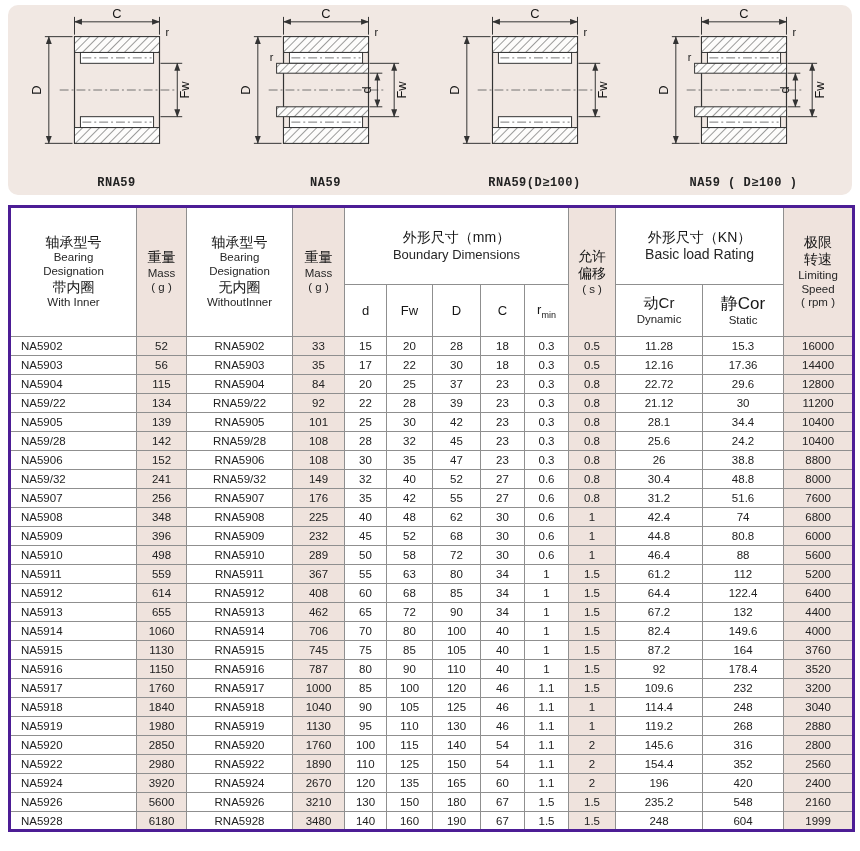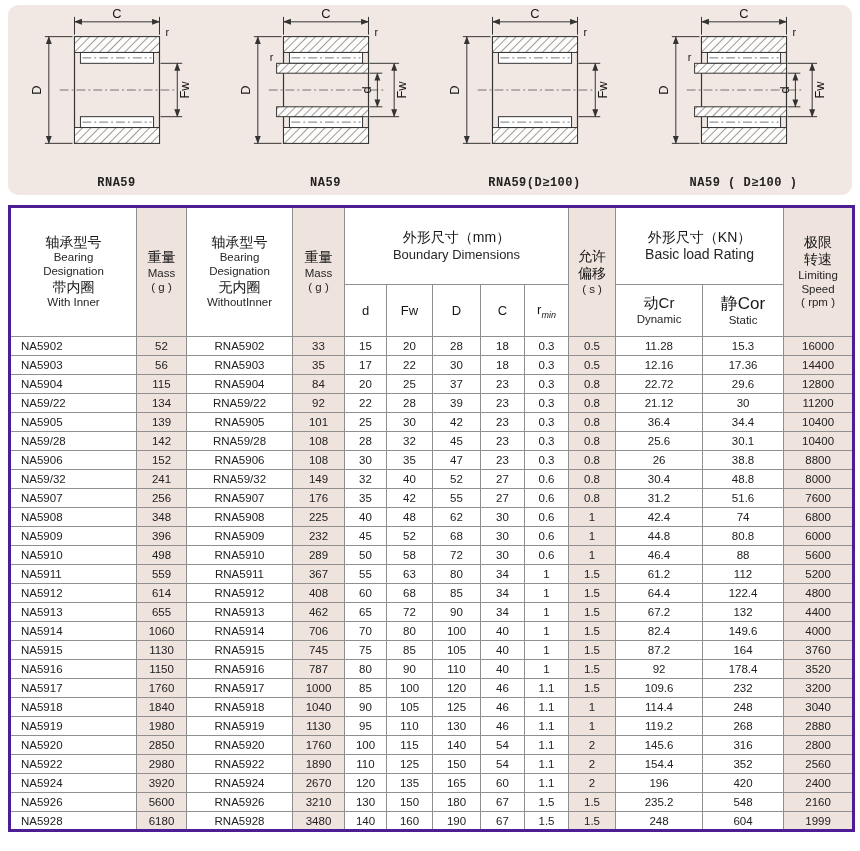--- a/index.html
+++ b/index.html
@@ -29,21 +29,21 @@
     table-layout:fixed; border-collapse:collapse;
     width:844px; margin:10px 8px 0 8px;
     border:3px solid #4c1d95;
   }
   .spec th, .spec td { border:1px solid #8f8f8f; overflow:hidden; }
   .spec thead th { font-weight:normal; text-align:center; vertical-align:middle; padding:1px; }
   .pink { background:#efe3dd; }
   .zh  { font-size:14px; line-height:1.25; color:#171717; }
   .en  { font-size:11.5px; line-height:1.2; color:#262626; }
   .dim { font-size:13px; color:#171717; }
-  .dim sub { font-size:9px;font-style:italic; }
+  .dim sub { font-size:9px; }
   tr.h1 { height:78px; }
   tr.h2 { height:52px; }
   .spec tbody td {
     height:19px; padding:0 2px; font-size:11.5px; color:#222;
     text-align:center; white-space:nowrap;
   }
   .spec tbody td.c-left { text-align:left; padding-left:10px; }
   
   .dln { stroke:#333; stroke-width:1; fill:none; }
   .out { stroke:#333; stroke-width:1.2; fill:none; }
@@ -387,37 +387,37 @@
     <td class="c-left">NA5905</td>
     <td class="pink">139</td>
     <td>RNA5905</td>
     <td class="pink">101</td>
     <td>25</td>
     <td>30</td>
     <td>42</td>
     <td>23</td>
     <td>0.3</td>
     <td class="pink">0.8</td>
-    <td>36.4</td>
+    <td>28.1</td>
     <td>34.4</td>
     <td class="pink">10400</td>
   </tr>
       <tr>
     <td class="c-left">NA59/28</td>
     <td class="pink">142</td>
     <td>RNA59/28</td>
     <td class="pink">108</td>
     <td>28</td>
     <td>32</td>
     <td>45</td>
     <td>23</td>
     <td>0.3</td>
     <td class="pink">0.8</td>
     <td>25.6</td>
-    <td>30.1</td>
+    <td>24.2</td>
     <td class="pink">10400</td>
   </tr>
       <tr>
     <td class="c-left">NA5906</td>
     <td class="pink">152</td>
     <td>RNA5906</td>
     <td class="pink">108</td>
     <td>30</td>
     <td>35</td>
     <td>47</td>
@@ -524,21 +524,21 @@
     <td>RNA5912</td>
     <td class="pink">408</td>
     <td>60</td>
     <td>68</td>
     <td>85</td>
     <td>34</td>
     <td>1</td>
     <td class="pink">1.5</td>
     <td>64.4</td>
     <td>122.4</td>
-    <td class="pink">4800</td>
+    <td class="pink">6400</td>
   </tr>
       <tr>
     <td class="c-left">NA5913</td>
     <td class="pink">655</td>
     <td>RNA5913</td>
     <td class="pink">462</td>
     <td>65</td>
     <td>72</td>
     <td>90</td>
     <td>34</td>

